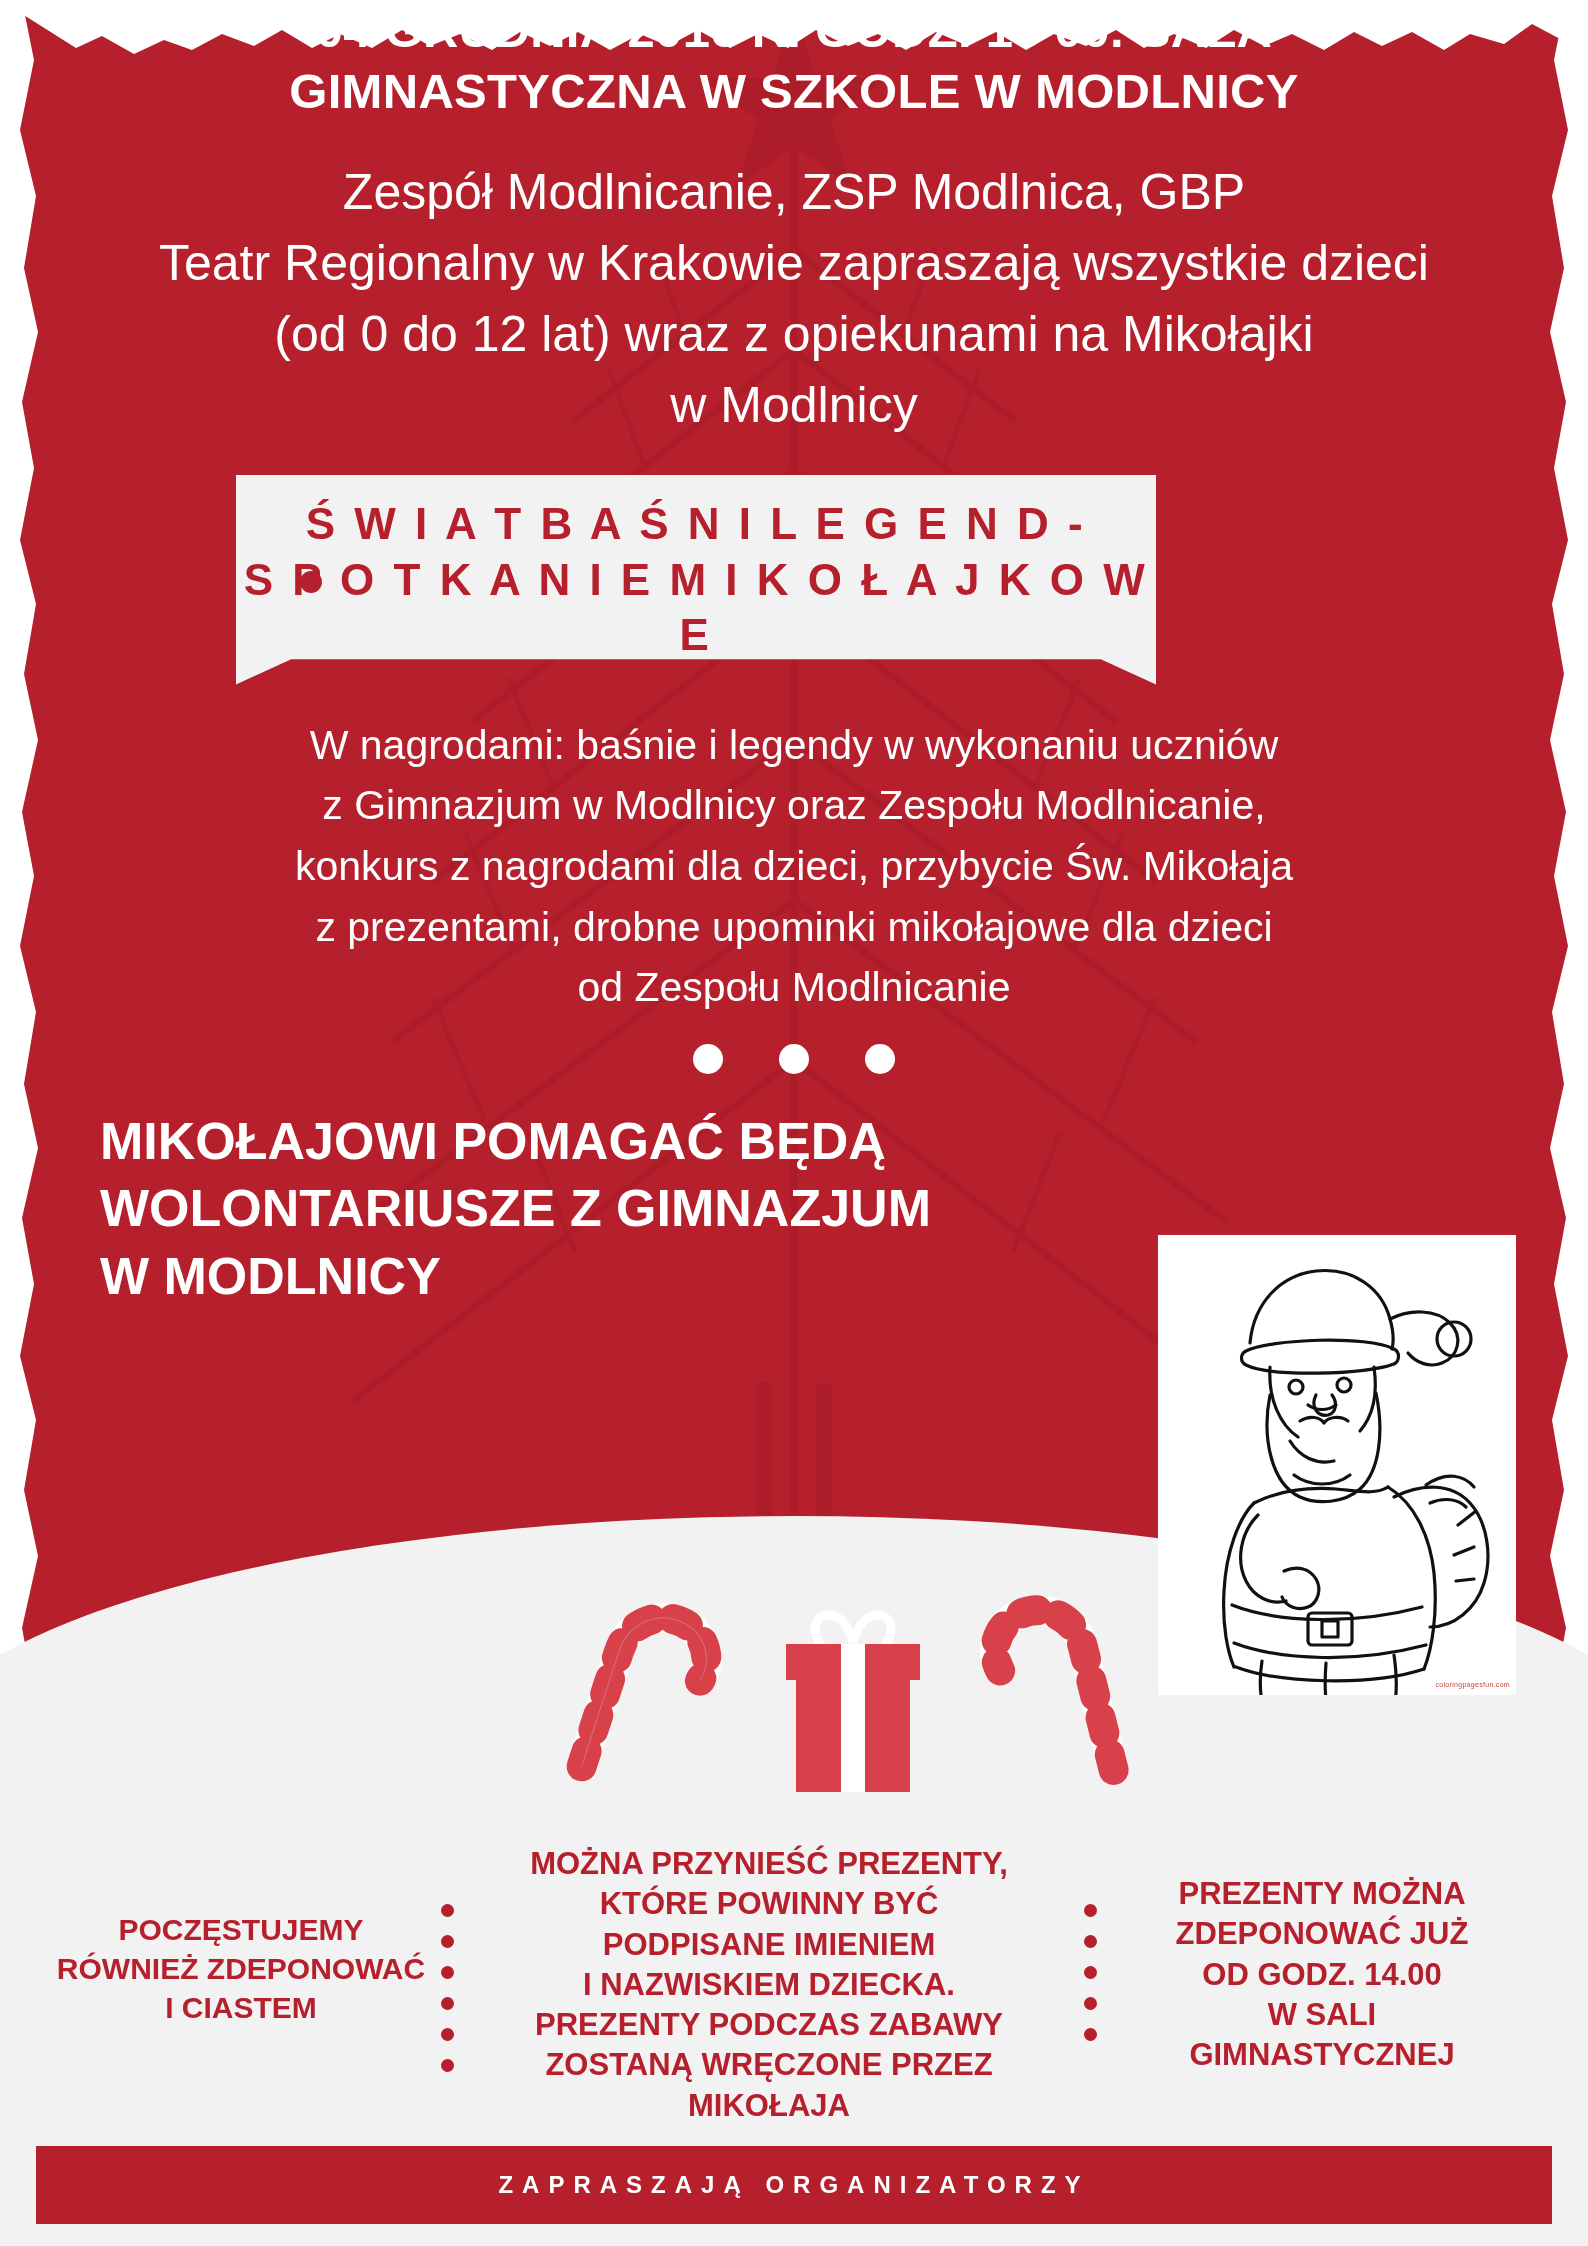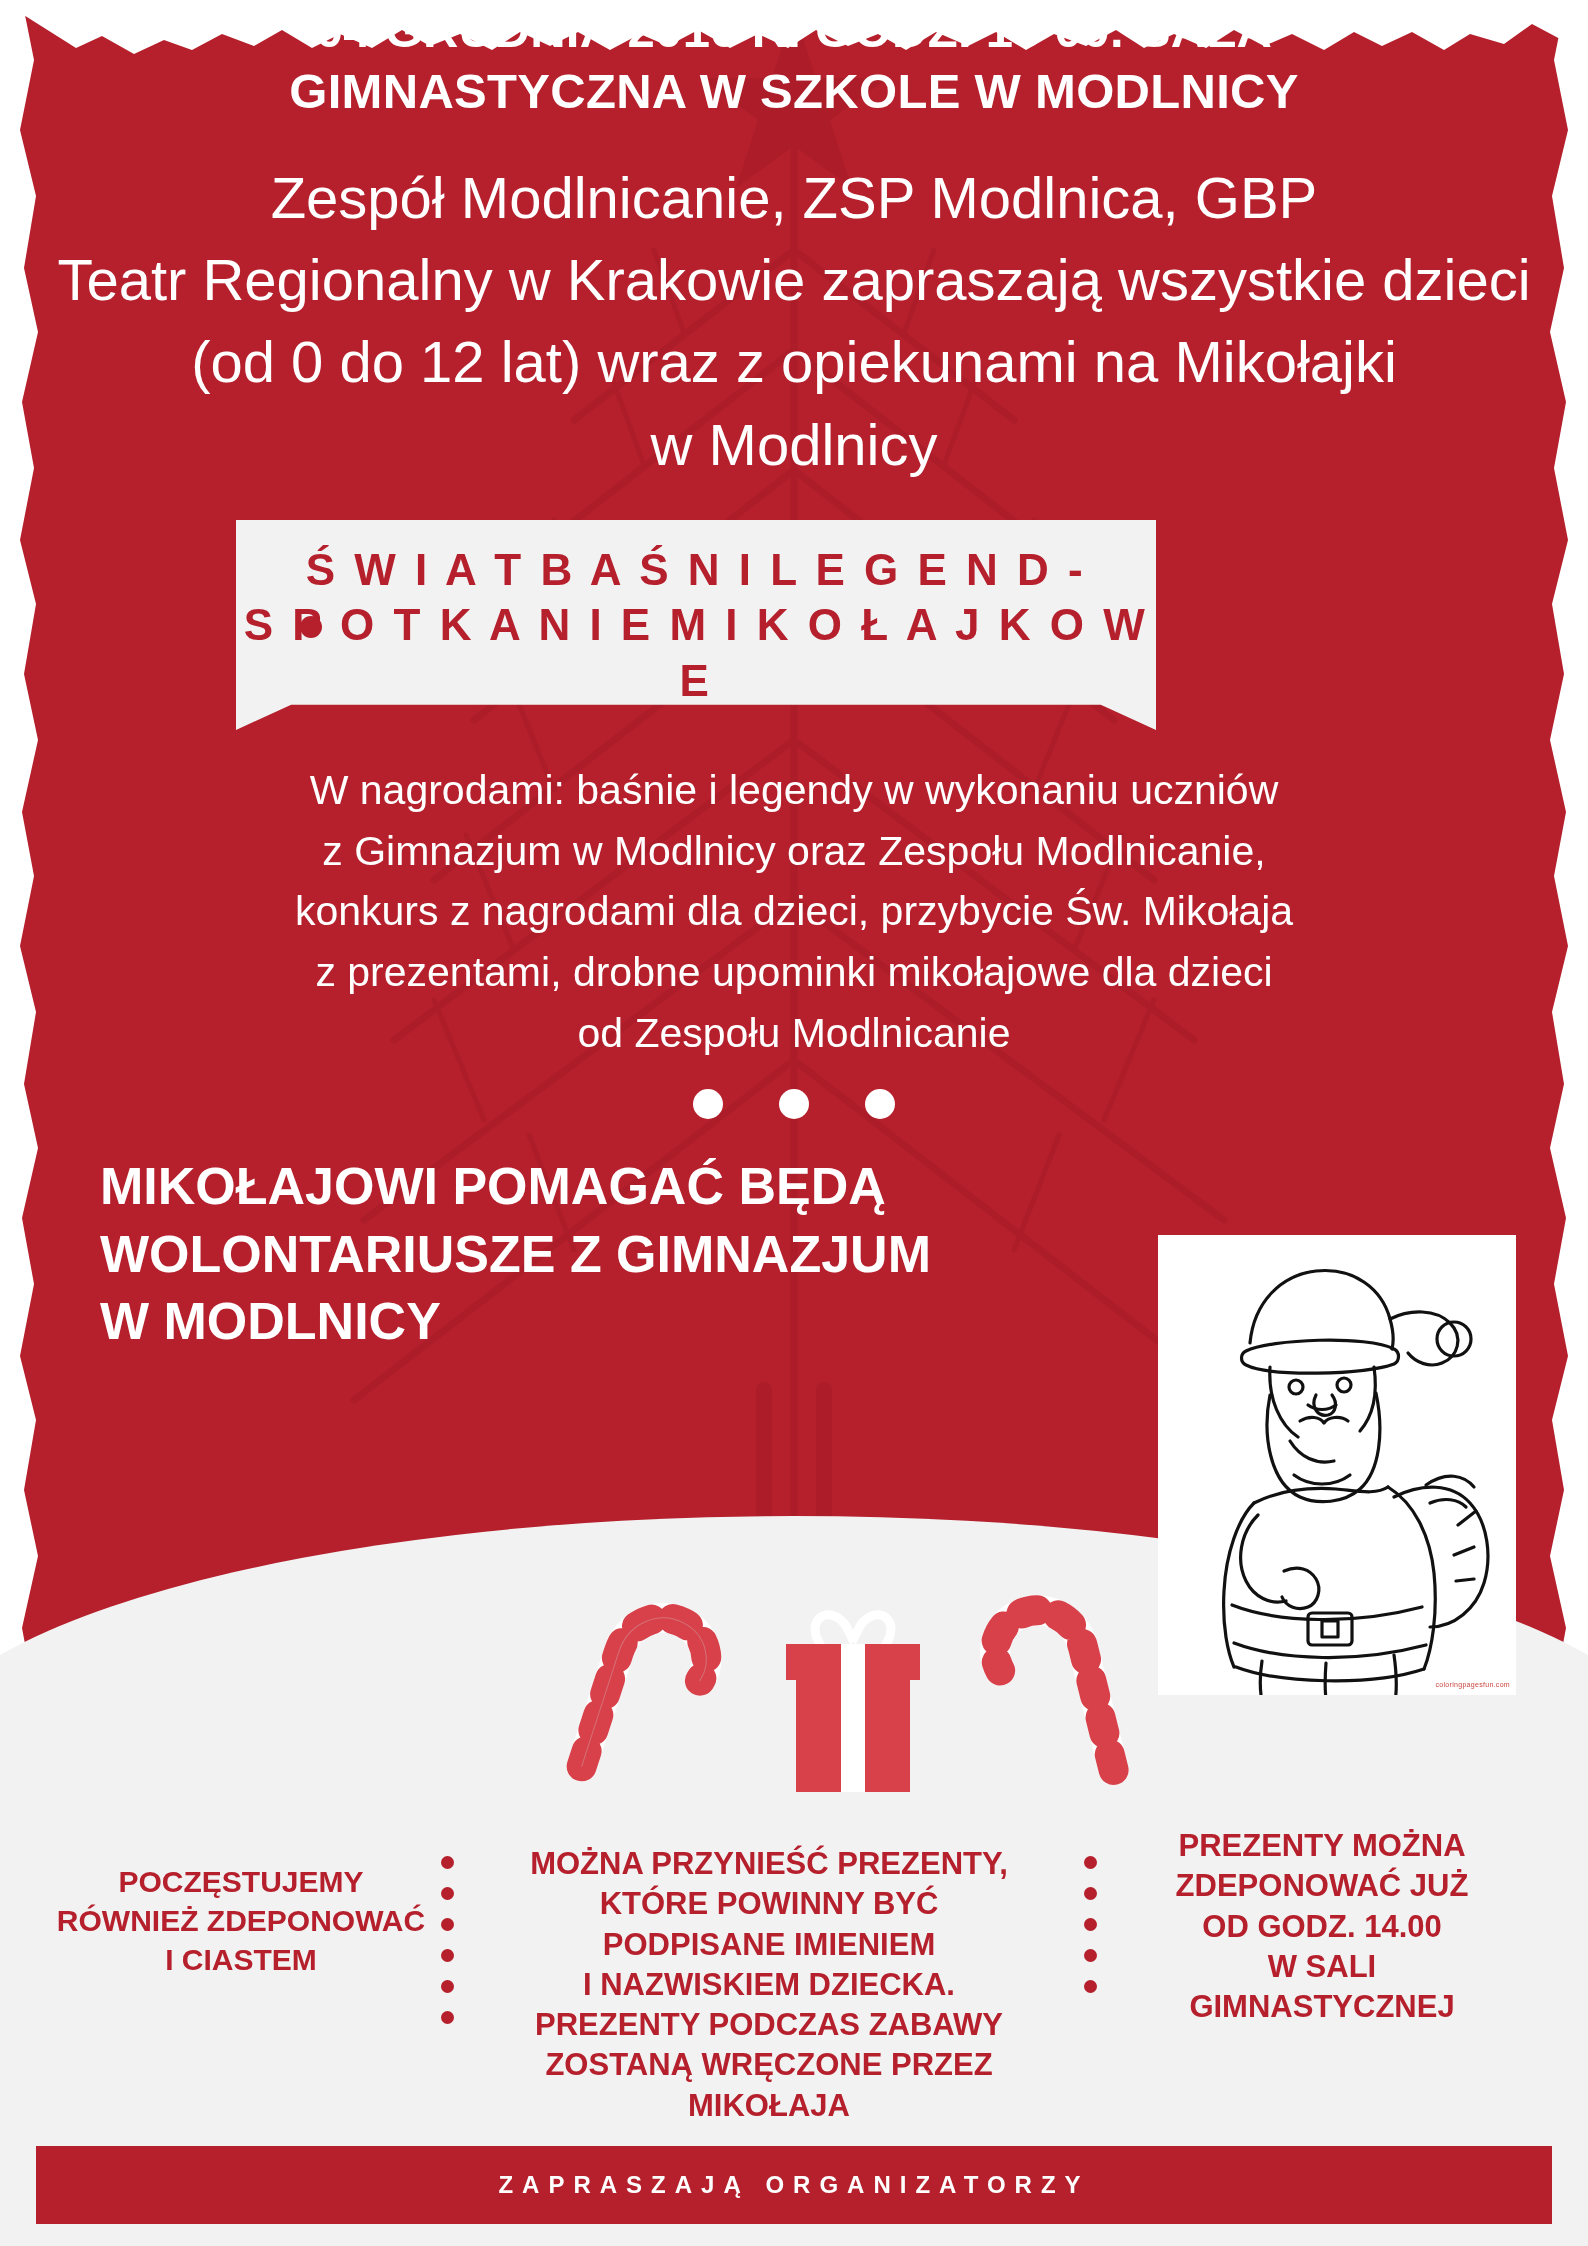--- a/index.html
+++ b/index.html
@@ -54,21 +54,21 @@
     font-size: 49px;
     font-weight: bold;
     letter-spacing: 0.3px;
     line-height: 1.25;
   }
 
   .intro {
     margin-top: 34px;
     text-align: center;
     color: #ffffff;
-    font-size: 58px;
+    font-size: 50px;
     line-height: 1.42;
     font-weight: normal;
   }
 
   
   .banner-wrap {
     position: relative;
     margin-top: 34px;
     height: 218px;
   }
@@ -413,21 +413,21 @@
 RÓWNIEŻ ZDEPONOWAĆ
 I CIASTEM</div>
     <div class="vdots">
       <div class="vdot"></div>
         <div class="vdot"></div>
         <div class="vdot"></div>
         <div class="vdot"></div>
         <div class="vdot"></div>
         <div class="vdot"></div>
     </div>
-    <div class="col col-2" style="white-space: pre-line; margin-top: 48px;">MOŻNA PRZYNIEŚĆ PREZENTY,
+    <div class="col col-2" style="white-space: pre-line;">MOŻNA PRZYNIEŚĆ PREZENTY,
 KTÓRE POWINNY BYĆ
 PODPISANE IMIENIEM
 I NAZWISKIEM DZIECKA.
 PREZENTY PODCZAS ZABAWY
 ZOSTANĄ WRĘCZONE PRZEZ
 MIKOŁAJA</div>
     <div class="vdots">
       <div class="vdot"></div>
         <div class="vdot"></div>
         <div class="vdot"></div>

